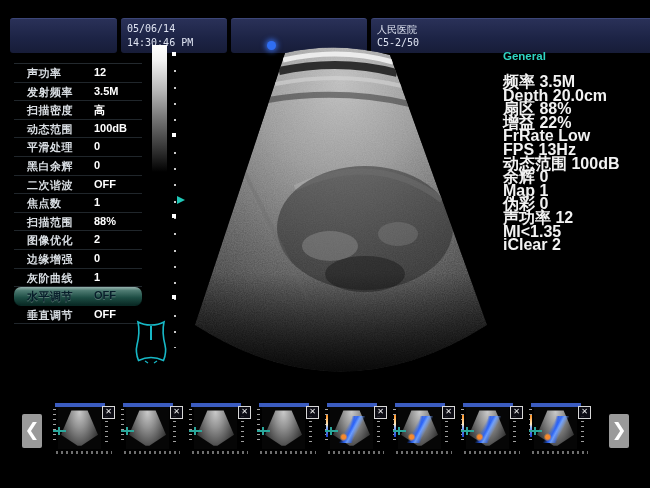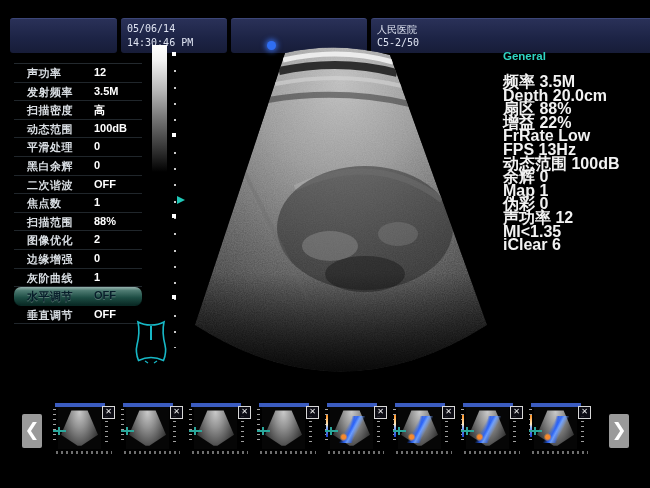--- a/index.html
+++ b/index.html
@@ -212,21 +212,21 @@
     <div class="line">扇区 88%</div>
     <div class="line">增益 22%</div>
     <div class="line">FrRate Low</div>
     <div class="line">FPS 13Hz</div>
     <div class="line">动态范围 100dB</div>
     <div class="line">余辉 0</div>
     <div class="line">Map 1</div>
     <div class="line">伪彩 0</div>
     <div class="line">声功率 12</div>
     <div class="line">MI&lt;1.35</div>
-    <div class="line">iClear 6</div>
+    <div class="line">iClear 2</div>
   </div>
 
   <div class="navbtn" id="nav-left">❮</div>
 
   <div class="thumb" style="left:53px">
     <div class="tbar"></div>
     <div class="timg">
         <div class="minifan"></div>
       </div>
     <div class="lstrip"></div>

